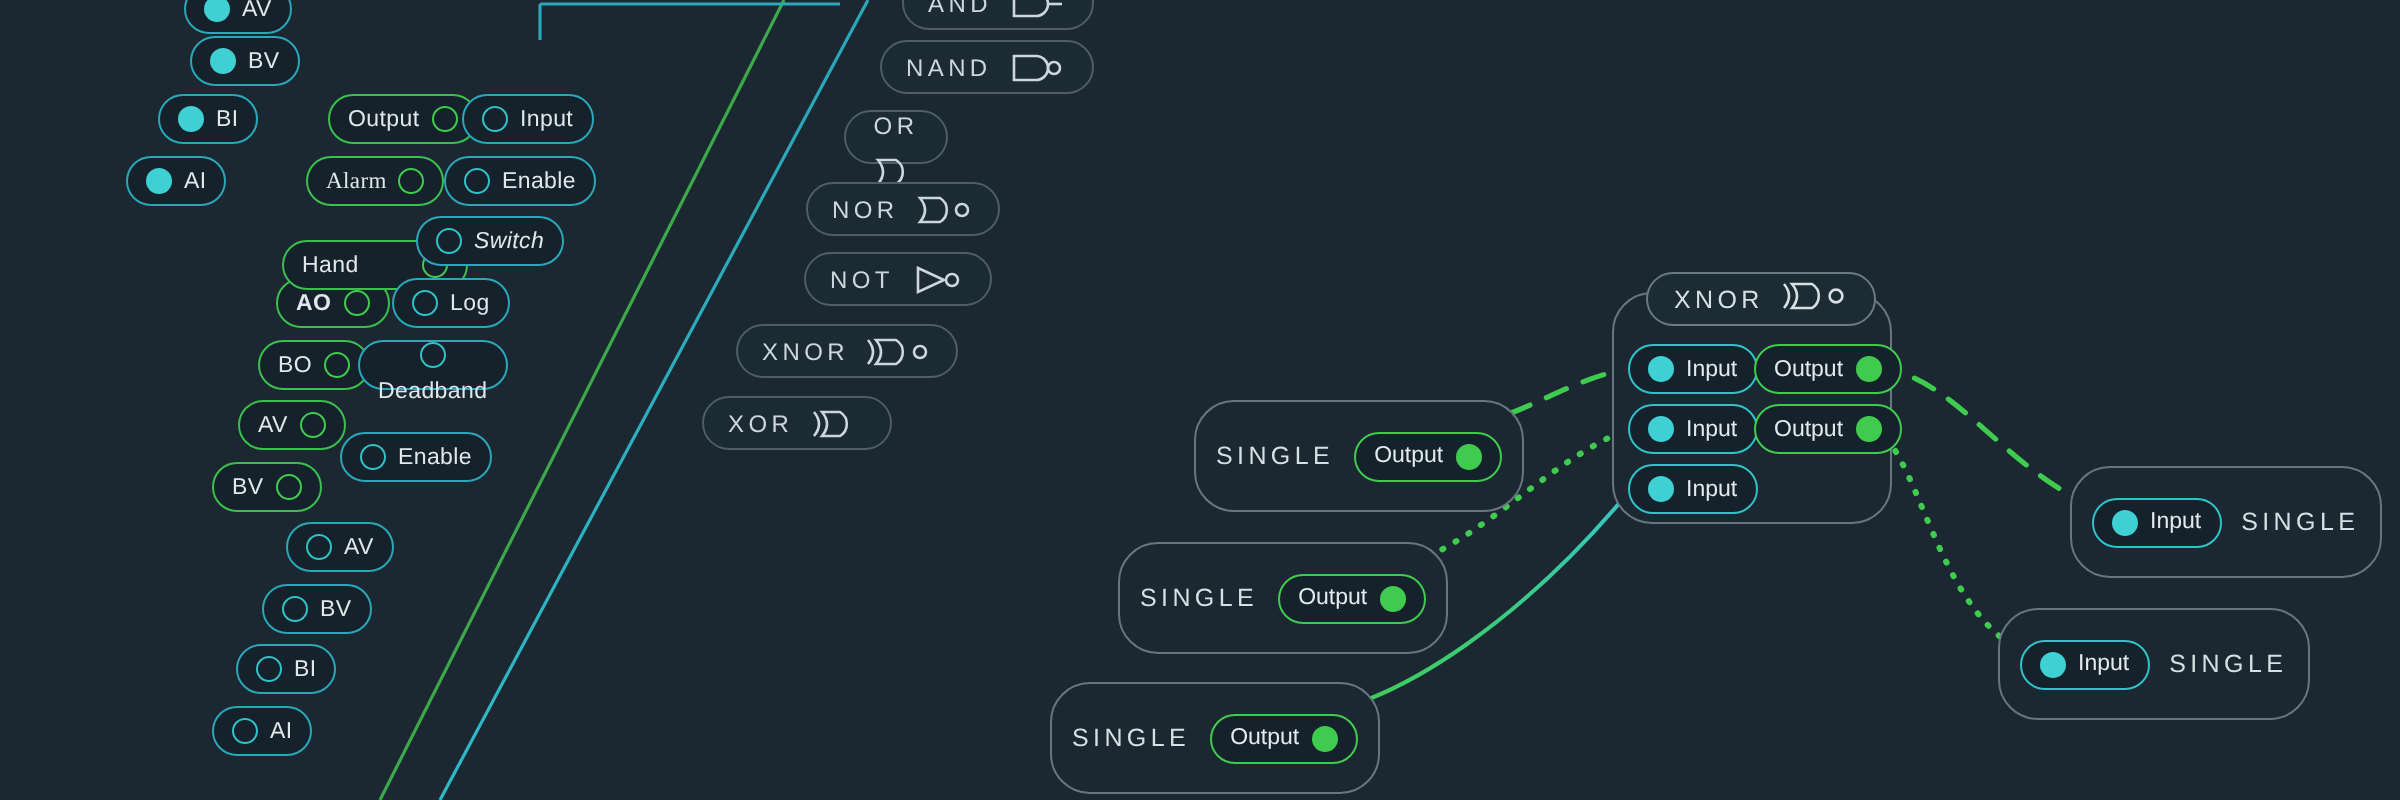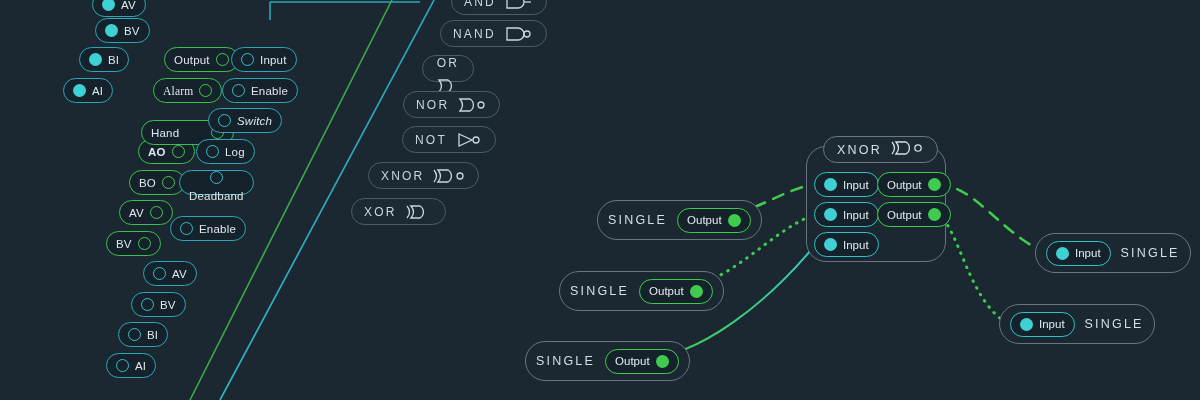--- a/index.html
+++ b/index.html
@@ -71,21 +71,21 @@
     border-radius:13px;border:1.5px solid #2fc2c8;
     background:#16222b;color:#e2eaee;
     font-size:11.5px;padding:0 9px;white-space:nowrap;
   }
   .port.out{border-color:#3fcc4e;}
   .single-label{
     position:absolute;color:#d6dfe4;font-size:12.5px;letter-spacing:2.2px;
   }
   .single-node{
     position:absolute;display:flex;align-items:center;
-    box-sizing:border-box;height:40px;
+    box-sizing:border-box;height:56px;
     border:1.4px solid #68767f;border-radius:20px;
     background:#1b2831;padding:0 10px;gap:10px;
   }
 </style>
 </head>
 <body>
 
 <div id="canvas">
 
   <svg id="edges" viewBox="0 0 1200 400" xmlns="http://www.w3.org/2000/svg">

